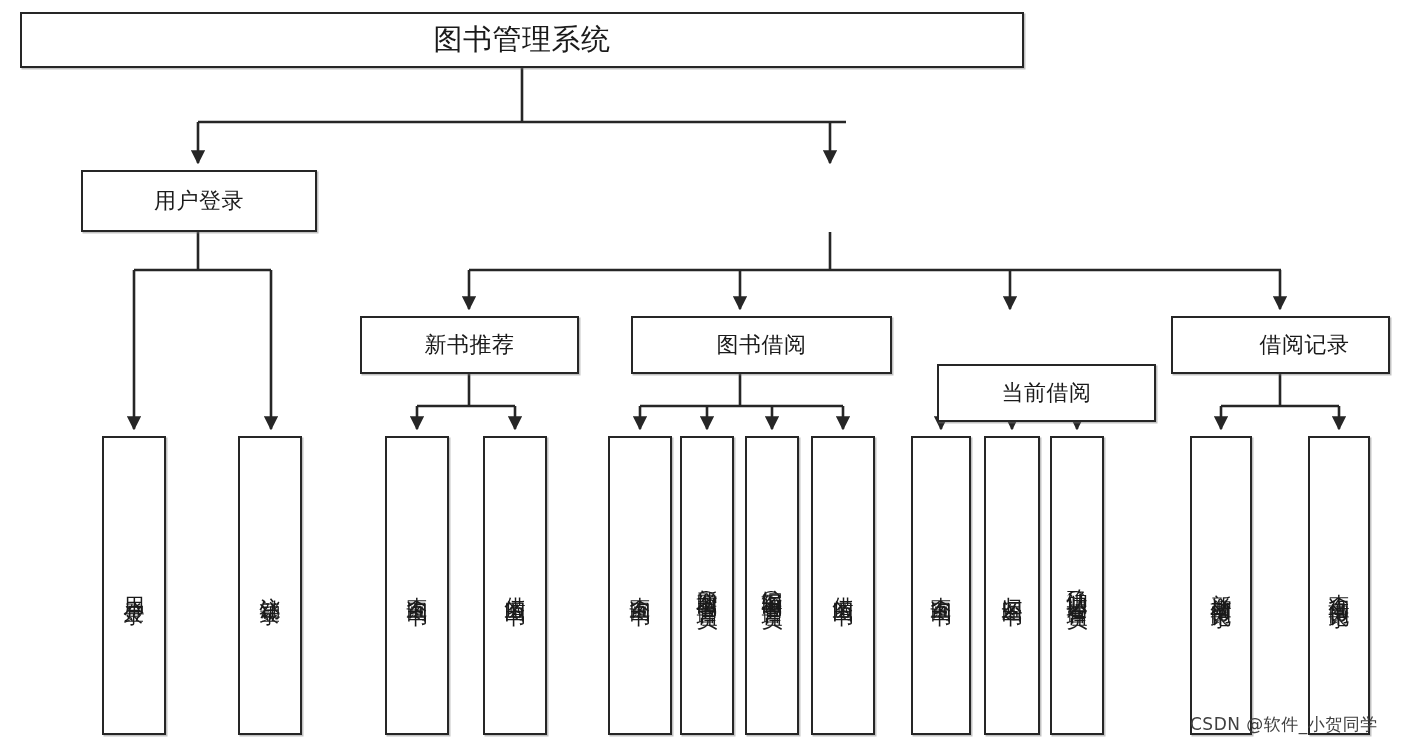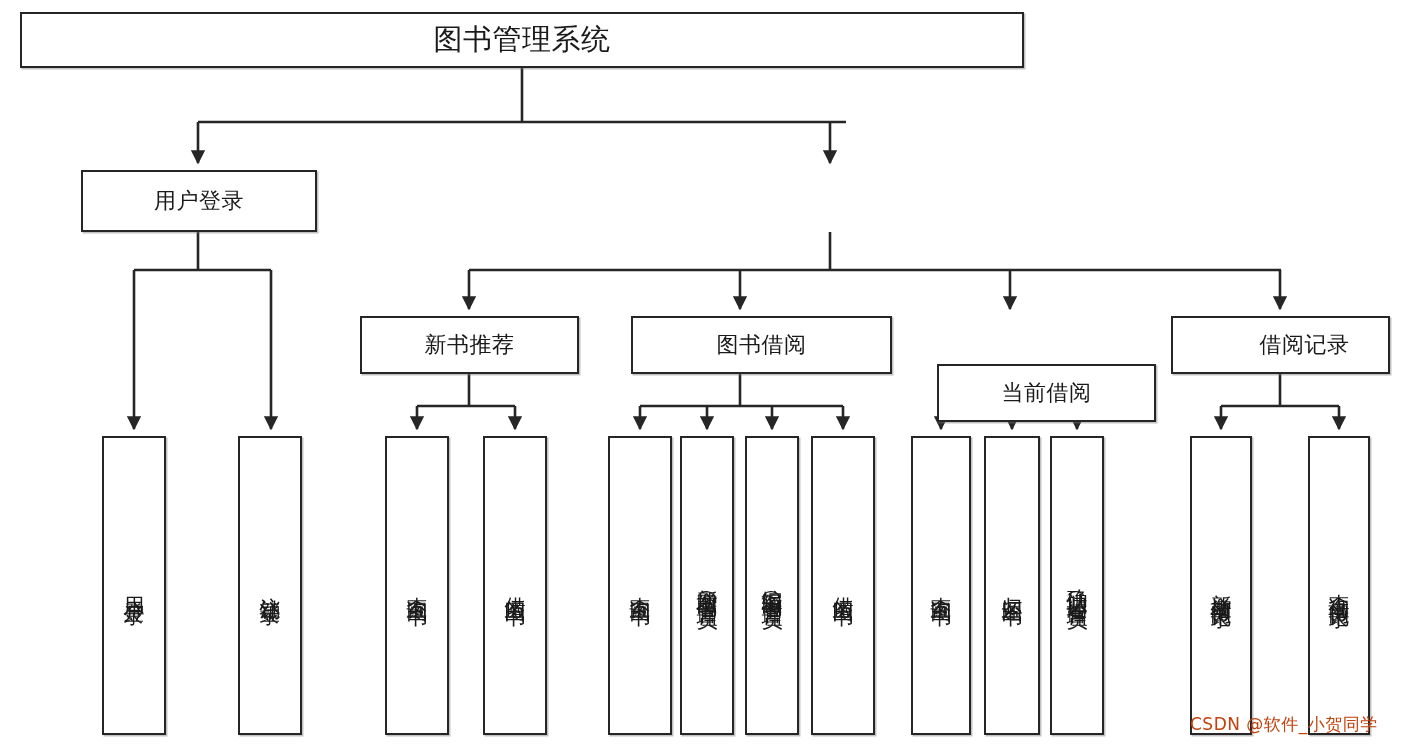--- a/index.html
+++ b/index.html
@@ -48,21 +48,21 @@
     font-size: 21px;
     letter-spacing: 3px;
     line-height: 1.05;
   }
   .node.root .label { font-size: 29px; }
   .watermark {
     position: absolute;
     left: 1190px;
     top: 713px;
     font-size: 17px;
-    color: #c2410c;
+    color: #404040;
     white-space: nowrap;
     letter-spacing: 0.5px;
   }
 </style>
 </head>
 <body>
 
 <div id="canvas">
 
   <svg id="wires" viewBox="0 0 1405 747" xmlns="http://www.w3.org/2000/svg">

